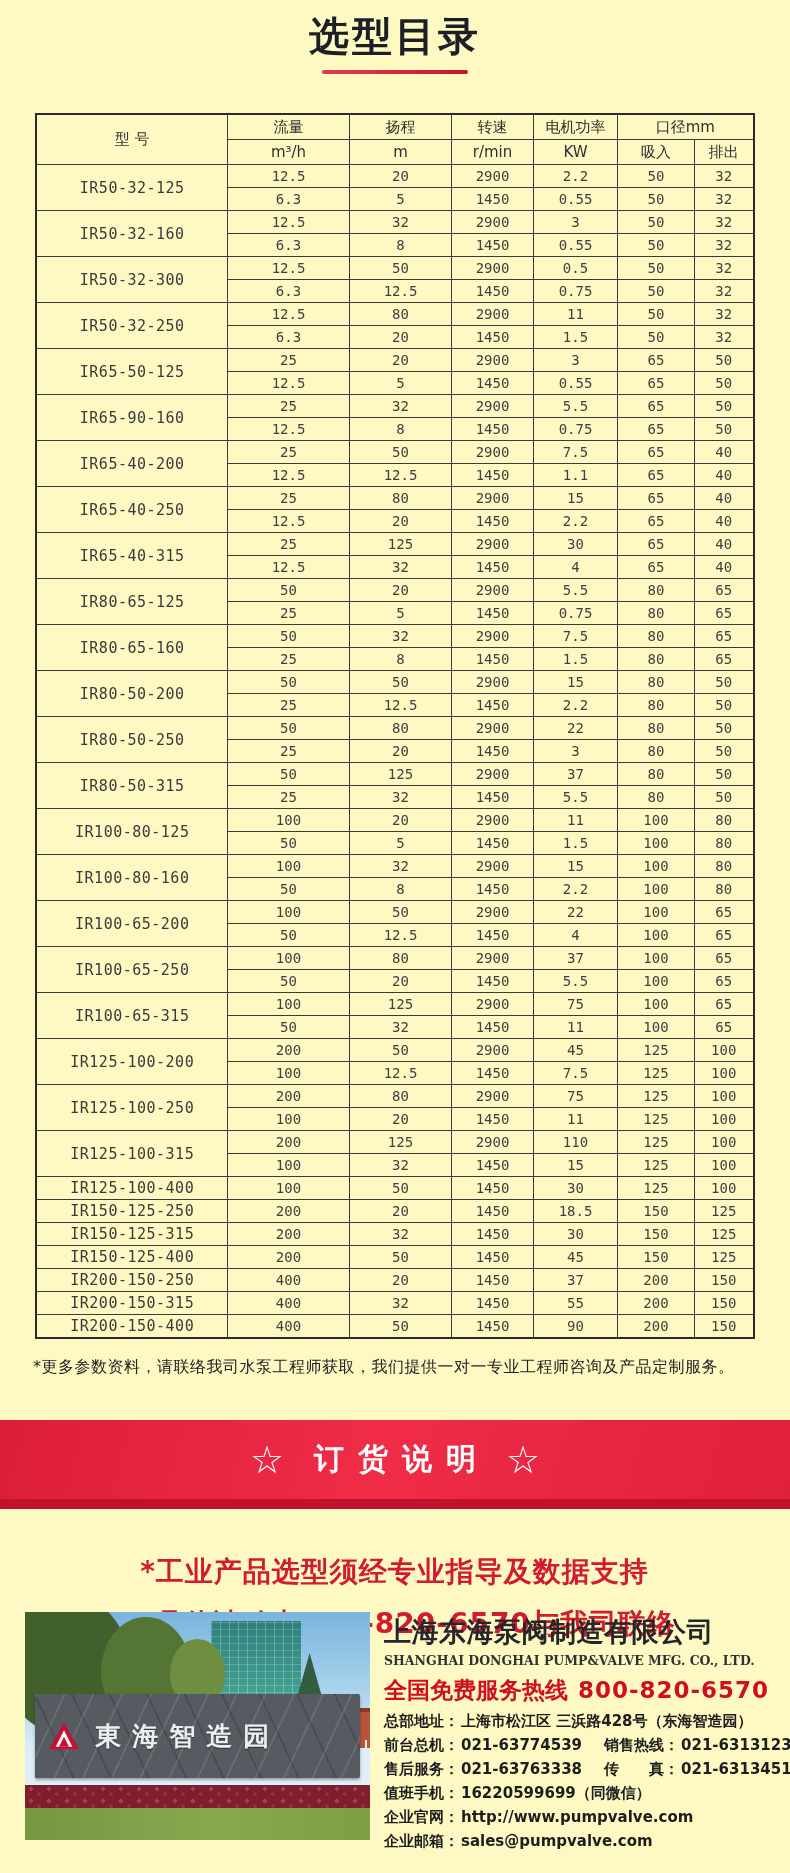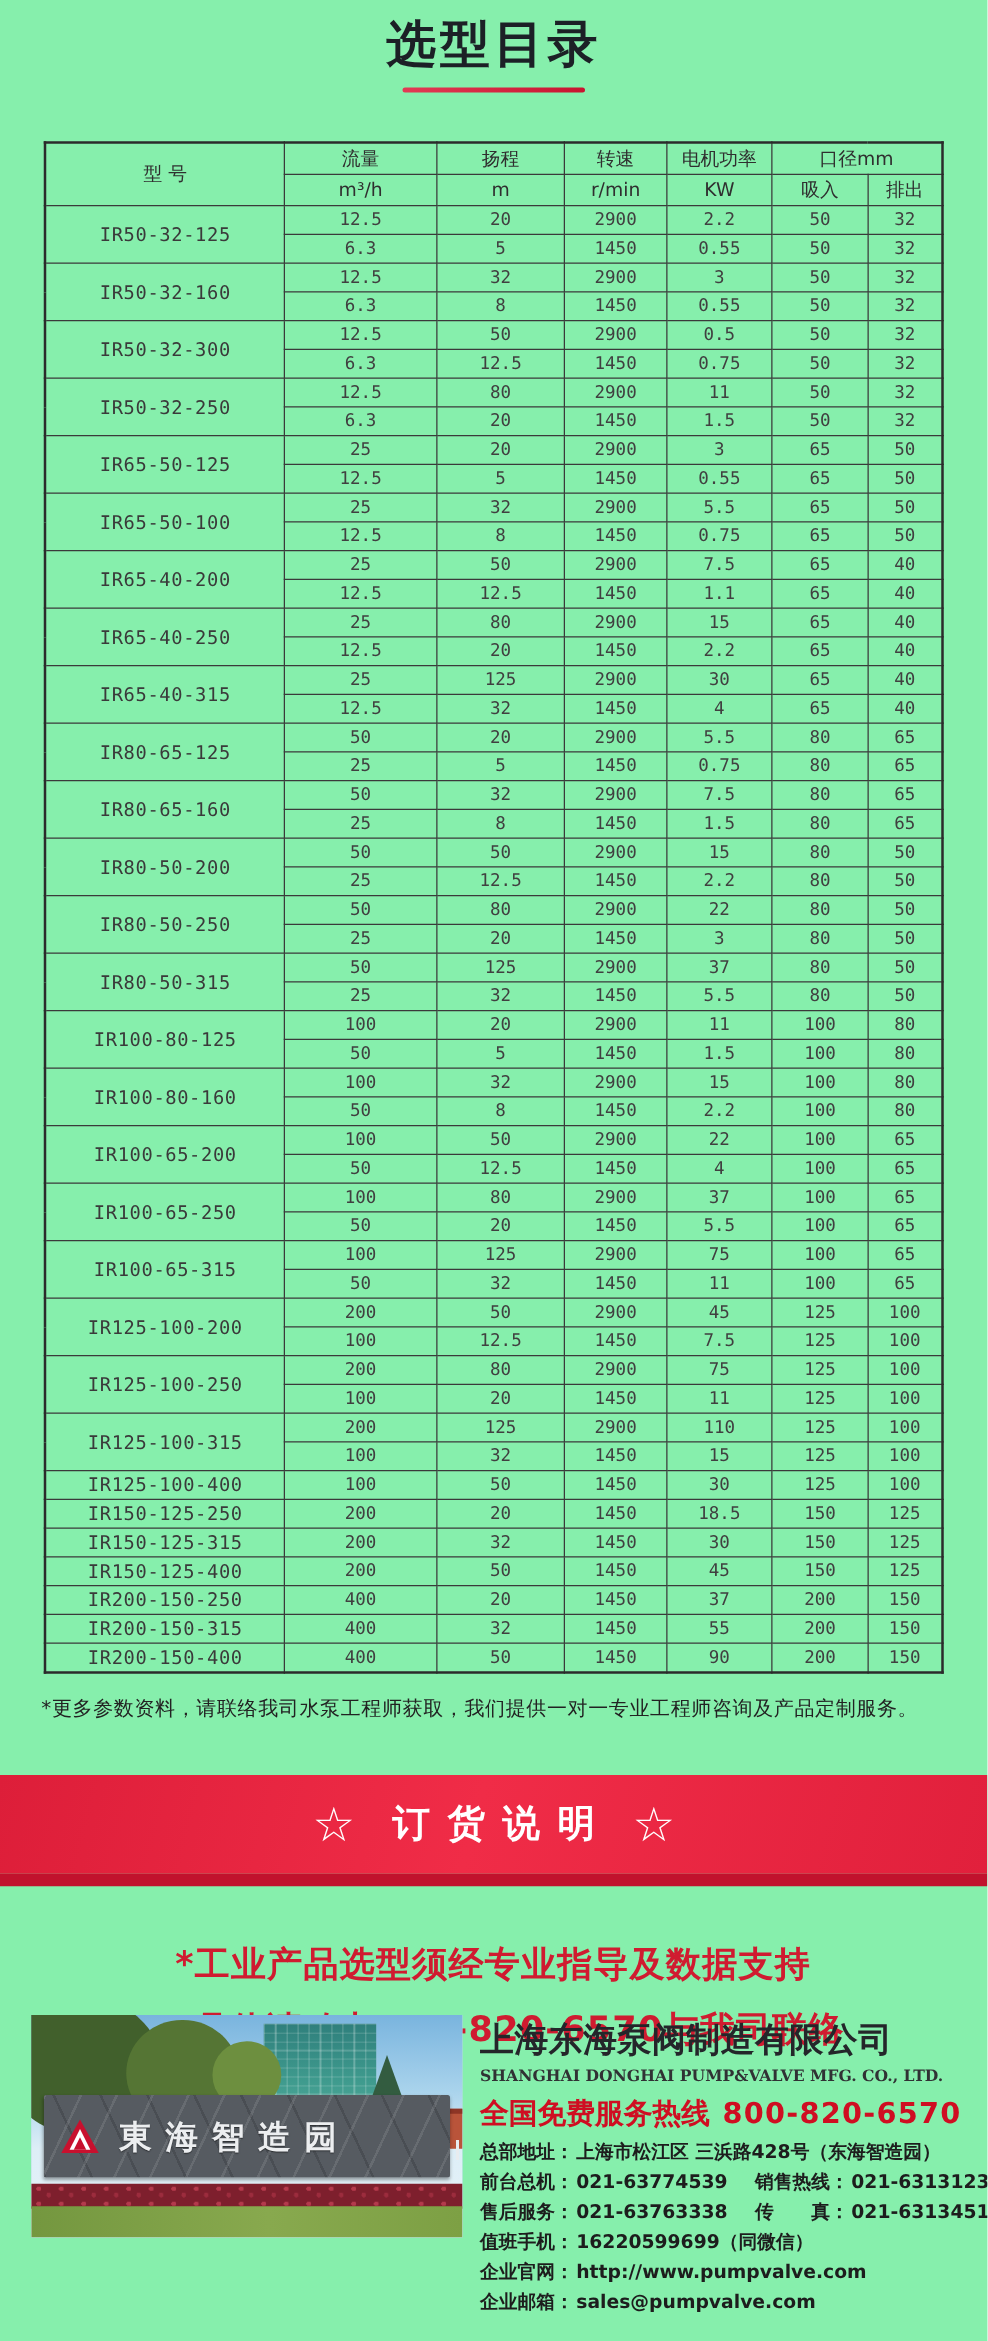--- a/index.html
+++ b/index.html
@@ -1,16 +1,16 @@
 <!DOCTYPE html>
 <html><head>
 <meta charset="utf-8">
 <style>
   html,body{margin:0;padding:0;background:#ffffff;}
-  .page{position:relative;width:790px;height:1873px;background:#86efac;overflow:hidden;
+  .page{position:relative;width:790px;height:1873px;background:#fef9c3;overflow:hidden;
         font-family:"DejaVu Sans",sans-serif;}
 
   
   .page-title{margin:0;padding-top:10px;height:52px;line-height:52px;text-align:center;
               font-size:40px;font-weight:bold;letter-spacing:3px;color:#1c2026;}
   .title-underline{width:146px;height:4px;margin:8px auto 0;border-radius:3px;
                    background:linear-gradient(90deg,#e23a54,#c81430);}
 
   
   table.sel{width:717px;margin:39px auto 0;border-collapse:collapse;table-layout:fixed;
@@ -38,21 +38,21 @@
   
   .notice{margin-top:44px;text-align:center;margin-left:26px;}
   .notice-inner{display:inline-block;text-align:left;}
   .notice-inner p{margin:0 0 14px 0;font-size:28px;font-weight:bold;color:#d01b30;
                   letter-spacing:1px;}
 
   
   .bottom{position:absolute;left:25px;right:25px;top:1612px;display:flex;gap:14px;}
 
   
-  .photo{position:relative;width:345px;height:178px;flex:0 0 345px;overflow:hidden;background:#bcd9ec;}
+  .photo{position:relative;width:345px;height:228px;flex:0 0 345px;overflow:hidden;background:#bcd9ec;}
   .ph-sky{position:absolute;inset:0;background:linear-gradient(180deg,#79b4de 0%,#a9d3ec 34%,#ddeef7 60%,#e8f3f8 100%);}
   .ph-glass{position:absolute;left:54%;top:4%;width:26%;height:44%;
             background:linear-gradient(180deg,#2f7f7c,#3f9b8e 60%,#54ab9b);
             background-image:repeating-linear-gradient(90deg,rgba(255,255,255,.25) 0 1px,rgba(0,0,0,0) 1px 9px),
                              repeating-linear-gradient(0deg,rgba(255,255,255,.18) 0 1px,rgba(0,0,0,0) 1px 7px),
                              linear-gradient(180deg,#2f7f7c,#3f9b8e 60%,#54ab9b);}
   .ph-redbldg{position:absolute;right:0;top:42%;width:16%;height:16%;background:#b9543a;
             border-top:4px solid #8e3526;}
   .ph-tree{position:absolute;border-radius:50%;}
   .ph-t1{left:-6%;top:-8%;width:36%;height:62%;background:#41602c;}
@@ -205,21 +205,21 @@
         </tr>
         <tr>
           <td>12.5</td>
           <td>5</td>
           <td>1450</td>
           <td>0.55</td>
           <td>65</td>
           <td>50</td>
         </tr>
         <tr>
-          <td class="model" rowspan="2">IR65-50-100</td>
+          <td class="model" rowspan="2">IR65-90-160</td>
           <td>25</td>
           <td>32</td>
           <td>2900</td>
           <td>5.5</td>
           <td>65</td>
           <td>50</td>
         </tr>
         <tr>
           <td>12.5</td>
           <td>8</td>

